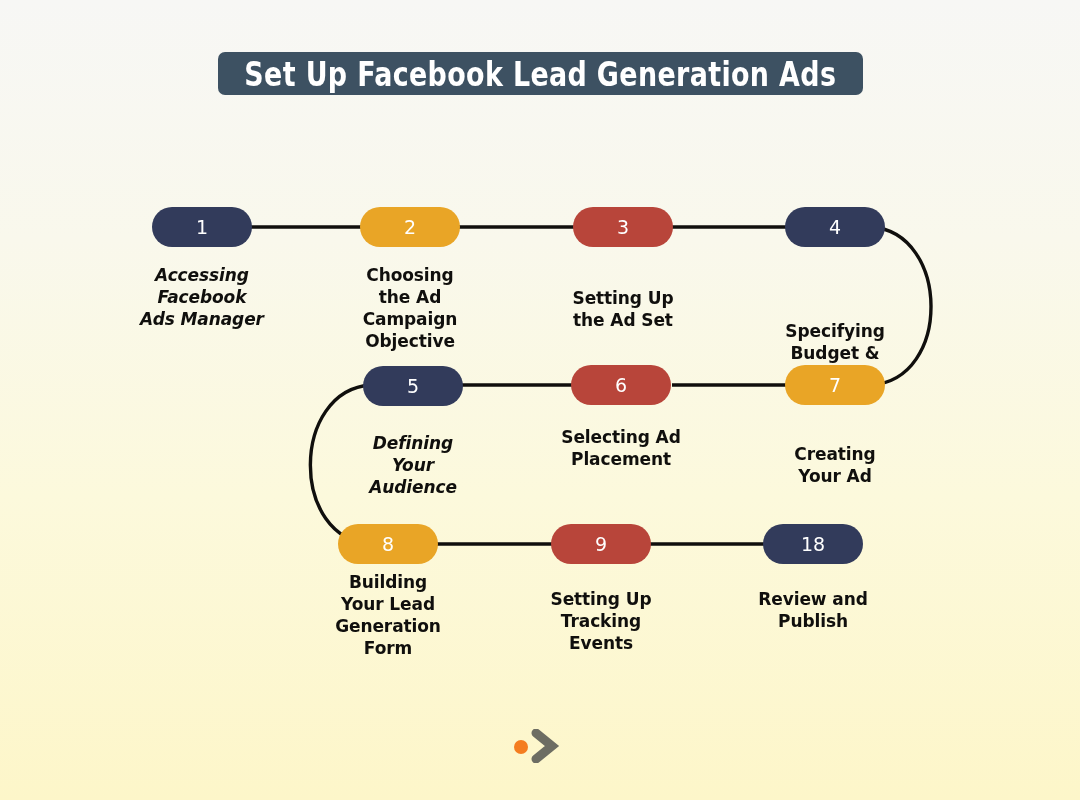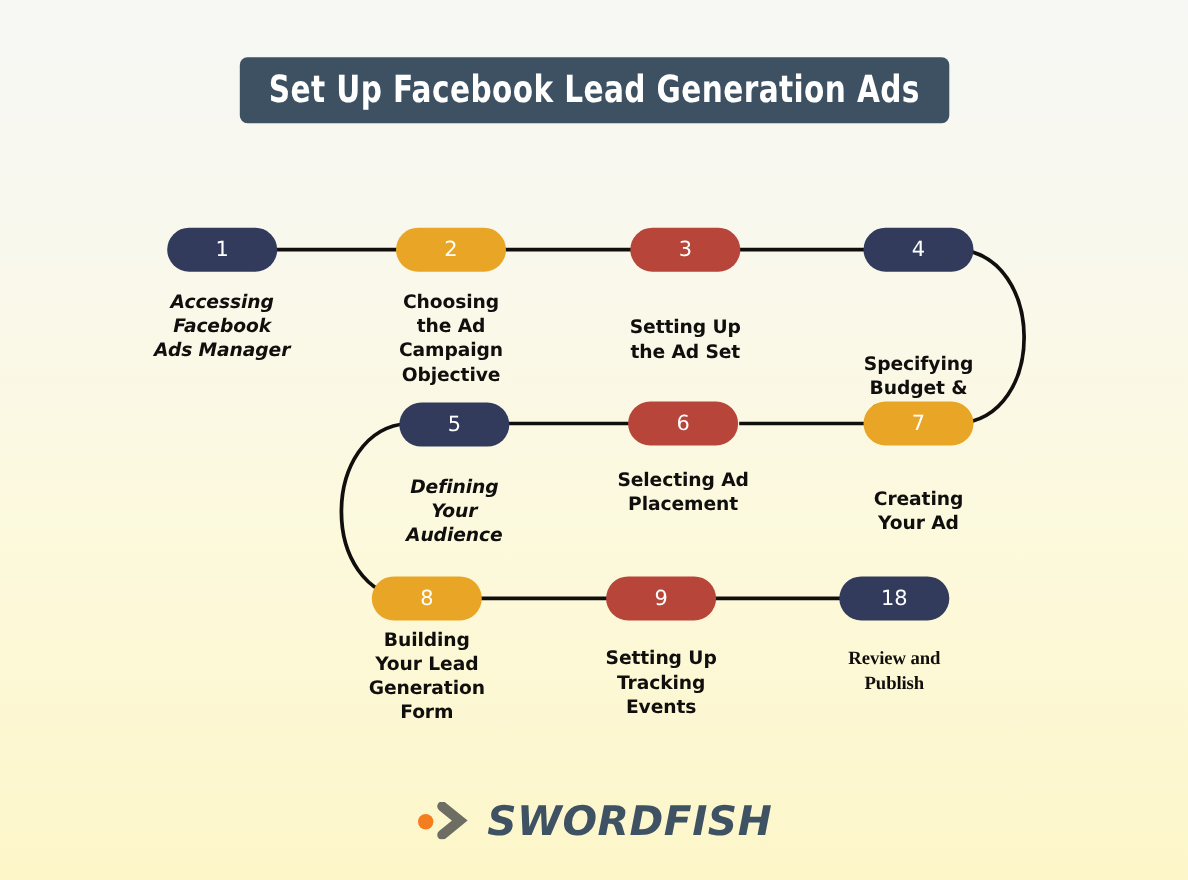--- a/index.html
+++ b/index.html
@@ -13,21 +13,21 @@
         #fcf9dc 62%,
         #fdf6c9 100%);
     overflow: hidden;
     position: relative;
   }
 
   
   #title-bar {
     position:absolute;
     left:218px; top:52px;
-    width:645px; height:60px;
+    width:645px; height:43px;
     background:#3d5162;
     border-radius:7px;
     display:flex; align-items:center; justify-content:center;
   }
   #title-text {
     color:#ffffff;
     font-size:34px;
     font-weight:bold;
     letter-spacing:0.4px;
     font-family:"DejaVu Sans Condensed","Liberation Sans Narrow","Liberation Sans",sans-serif;
@@ -160,26 +160,25 @@
     <div class="node-label" style="left:293px; top:401px;">Building<br>Your Lead<br>Generation<br>Form</div>
   </div>
 
   <div class="node">
     <div class="pill red" style="left:551px; top:354px;">9</div>
     <div class="node-label" style="left:506px; top:418px;">Setting Up<br>Tracking<br>Events</div>
   </div>
 
   <div class="node">
     <div class="pill navy" style="left:763px; top:354px;">18</div>
-    <div class="node-label" style="left:718px; top:418px;font-family:Liberation Serif, serif;">Review and<br>Publish</div>
+    <div class="node-label" style="left:718px; top:418px;">Review and<br>Publish</div>
   </div>
 
 </div>
 
 <div id="logo">
   <div id="logo-mark">
     <div id="logo-dot"></div>
     <svg id="logo-chevron" width="34" height="34" viewBox="0 0 34 34">
       <path d="M6 4 L22 17 L6 30" fill="none" stroke="#6d6d63" stroke-width="9" stroke-linecap="round" stroke-linejoin="miter"></path>
     </svg>
   </div>
-  <span id="logo-word">SWORDFISH</span>
 </div>
 
 </body></html>

